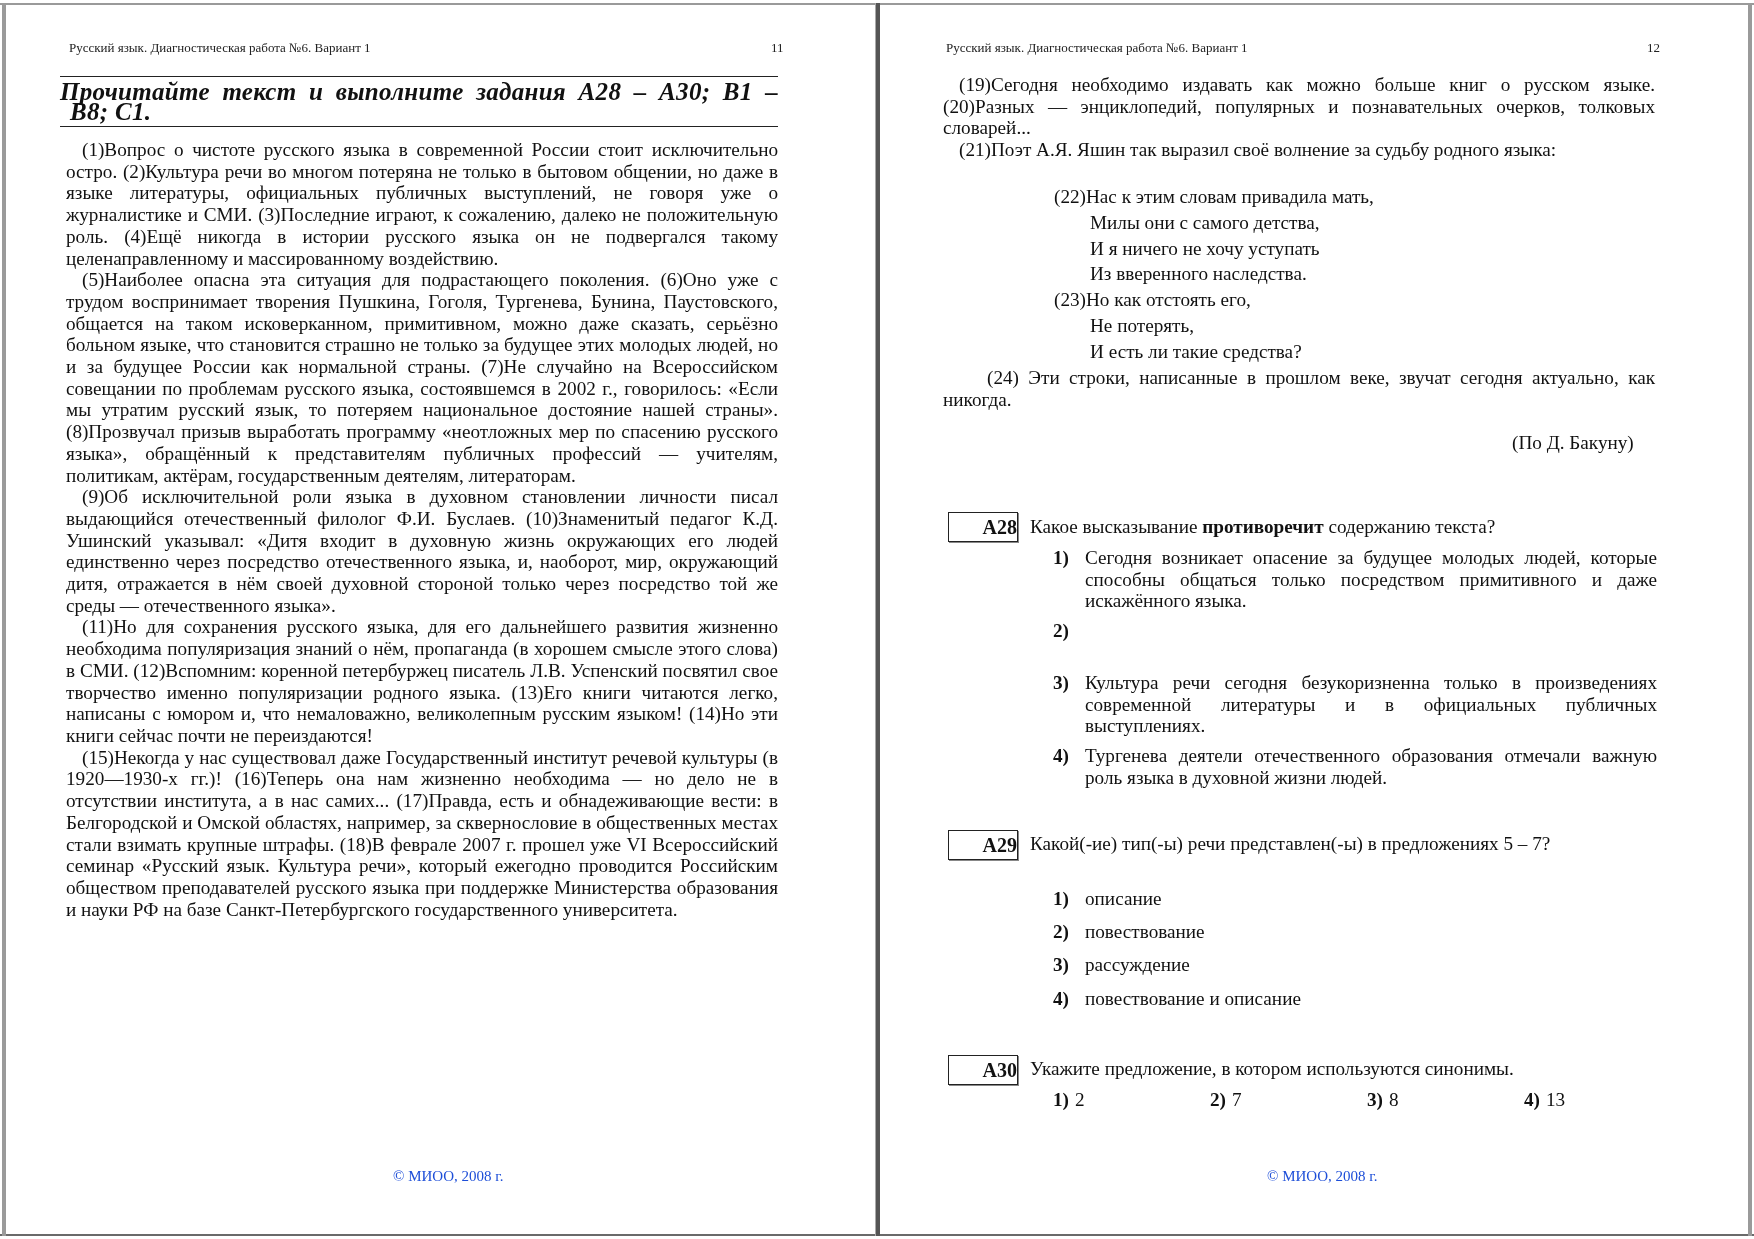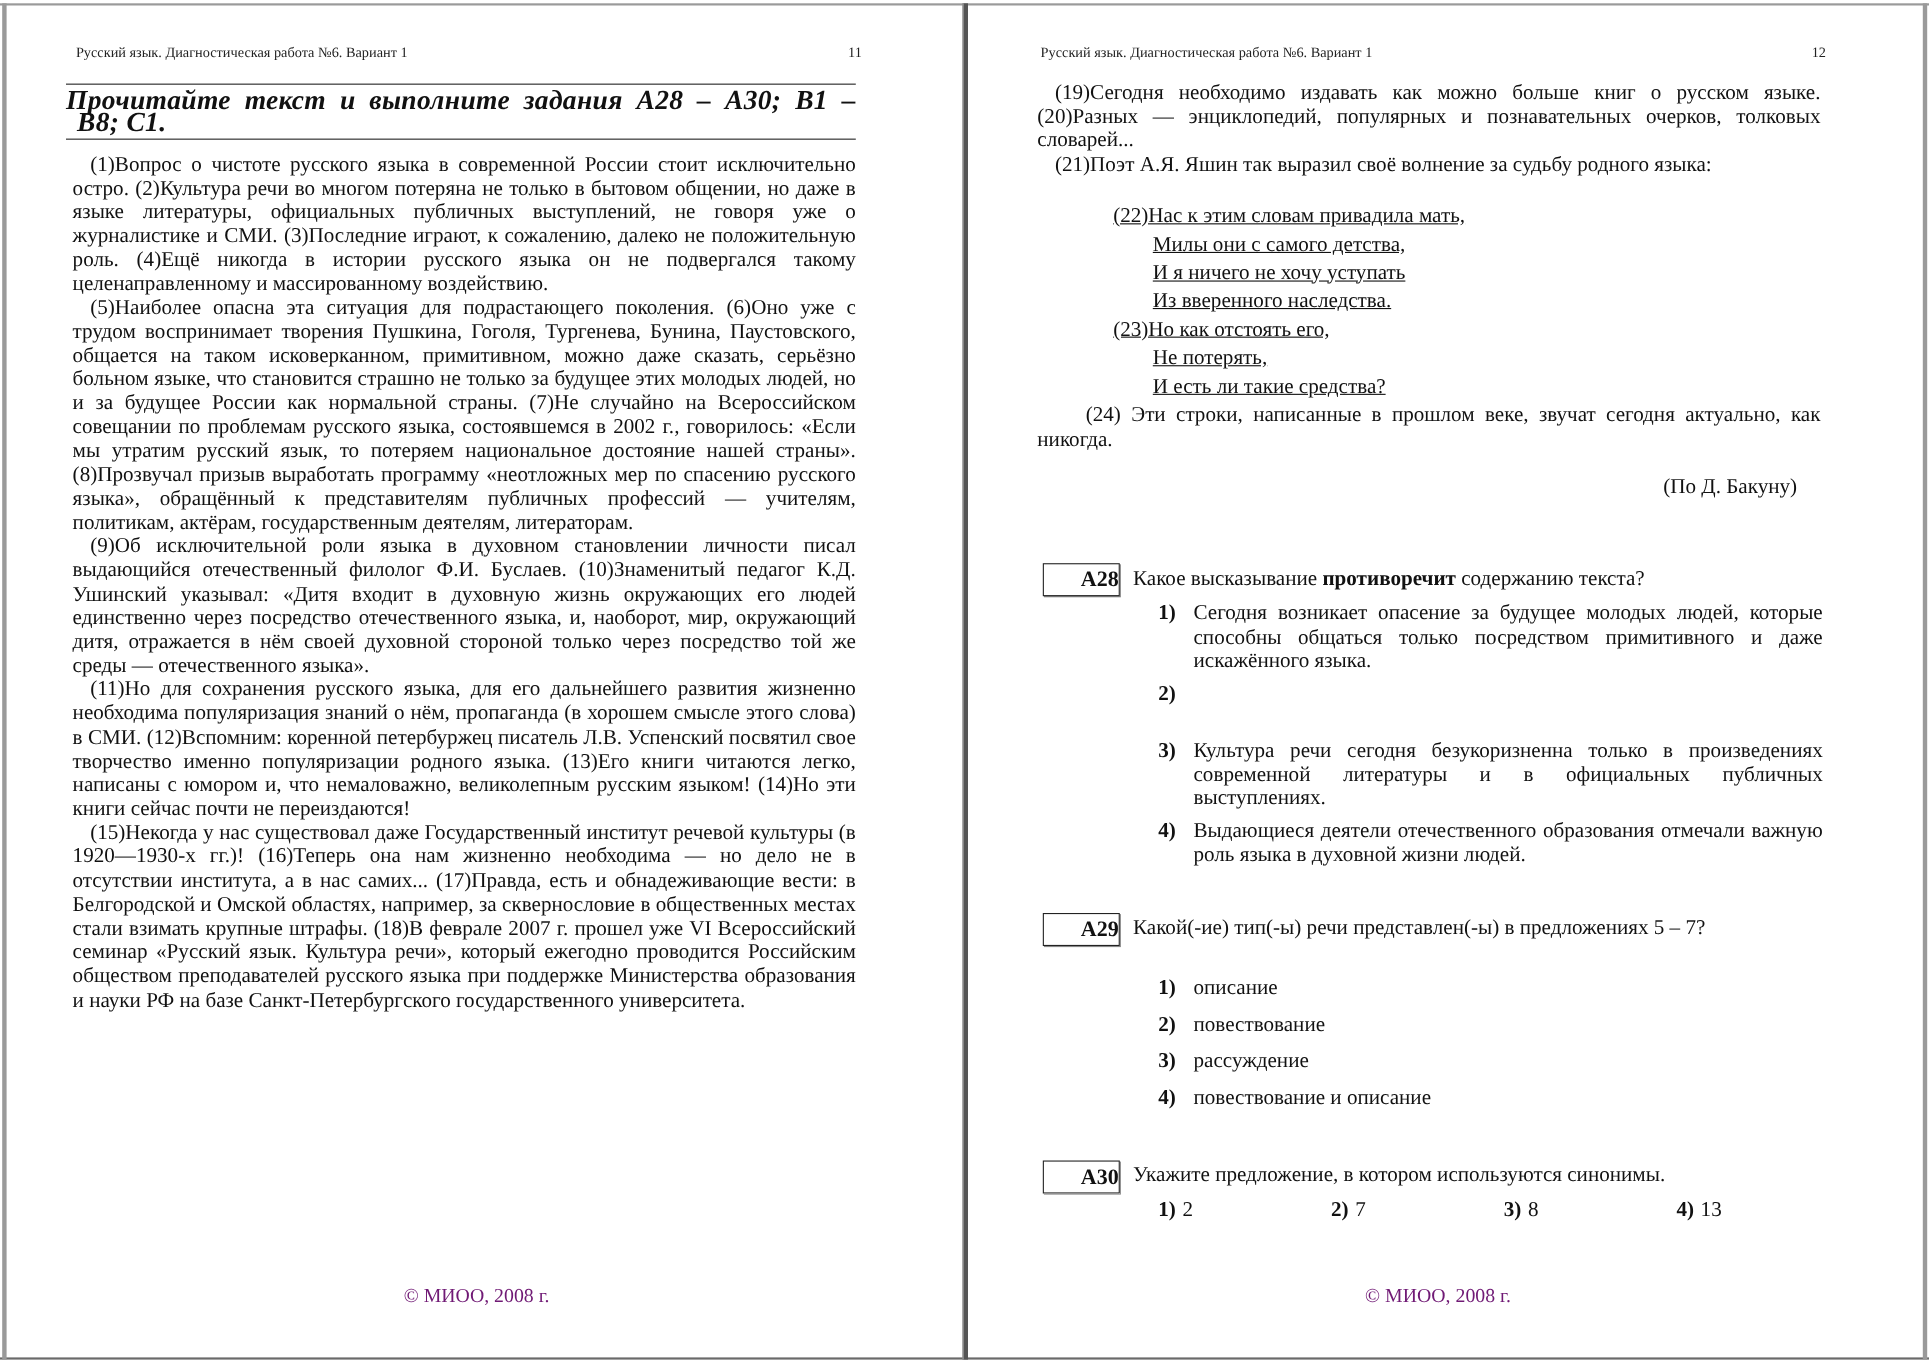--- a/index.html
+++ b/index.html
@@ -50,21 +50,21 @@
   .qtext { position: absolute; font-size: 19.2px; line-height: 21.7px; text-align: justify; }
   .qtext b { font-weight: bold; }
 
   .opt { position: absolute; font-size: 19.2px; line-height: 21.7px; }
   .opt .num { position: absolute; left: 0; top: 0; font-weight: bold; }
   .opt .txt { position: absolute; left: 32px; top: 0; text-align: justify; }
   .opt.inline { white-space: nowrap; }
   .opt.inline .num { position: static; }
   .opt.inline .txt { position: static; margin-left: 6px; }
 
-  .footer { position: absolute; font-size: 18px; color: #701a75; }
+  .footer { position: absolute; font-size: 15px; color: #1d4ed8; margin-left: 26px; }
 </style>
 </head>
 <body>
 
 <div class="frame-top"></div>
 <div class="frame-bottom"></div>
 <div class="frame-left"></div>
 <div class="frame-right"></div>
 <div class="divider"></div>
 
@@ -91,21 +91,21 @@
 <div class="page page-right"></div>
 
 <div class="run-header" style="left:946px; top:40px;">Русский язык. Диагностическая работа №6. Вариант 1</div>
 <div class="page-num" style="left:1647px; top:40px;">12</div>
 
 <div class="body-text" style="left:943px; top:74px; width:712px;">
   <p>(19)Сегодня необходимо издавать как можно больше книг о русском языке. (20)Разных — энциклопедий, популярных и познавательных очерков, толковых словарей...</p>
   <p>(21)Поэт А.Я. Яшин так выразил своё волнение за судьбу родного языка:</p>
 </div>
 
-<div class="poem" style="left:1012px; top:184px;text-decoration:underline;">
+<div class="poem" style="left:1054px; top:184px;">
   <span class="l">(22)Нас к этим словам привадила мать,</span>
   <span class="l i">Милы они с самого детства,</span>
   <span class="l i">И я ничего не хочу уступать</span>
   <span class="l i">Из вверенного наследства.</span>
   <span class="l">(23)Но как отстоять его,</span>
   <span class="l i">Не потерять,</span>
   <span class="l i">И есть ли такие средства?</span>
 </div>
 
 <div class="body-text" style="left:943px; top:367px; width:712px;">
@@ -123,21 +123,21 @@
 </div>
 <div class="opt" style="left:1053px; top:620px; width:605px; height:44px;">
   <span class="num">2)</span>
 </div>
 <div class="opt" style="left:1053px; top:672px; width:605px; height:66px;">
   <span class="num">3)</span>
   <span class="txt" style="width:572px;">Культура речи сегодня безукоризненна только в произведениях современной литературы и в официальных публичных выступлениях.</span>
 </div>
 <div class="opt" style="left:1053px; top:745px; width:605px; height:44px;">
   <span class="num">4)</span>
-  <span class="txt" style="width:572px;">Выдающиеся деятели отечественного образования отмечали важную роль языка в духовной жизни людей.</span>
+  <span class="txt" style="width:572px;">Тургенева деятели отечественного образования отмечали важную роль языка в духовной жизни людей.</span>
 </div>
 
 <div class="qbox" style="left:948px; top:830px;">A29</div>
 <div class="qtext" style="left:1030px; top:833px; width:628px;">Какой(-ие) тип(-ы) речи представлен(-ы) в предложениях 5 – 7?</div>
 
 <div class="opt" style="left:1053px; top:888px; width:400px; height:22px;">
   <span class="num">1)</span>
   <span class="txt">описание</span>
 </div>
 <div class="opt" style="left:1053px; top:921px; width:400px; height:22px;">

